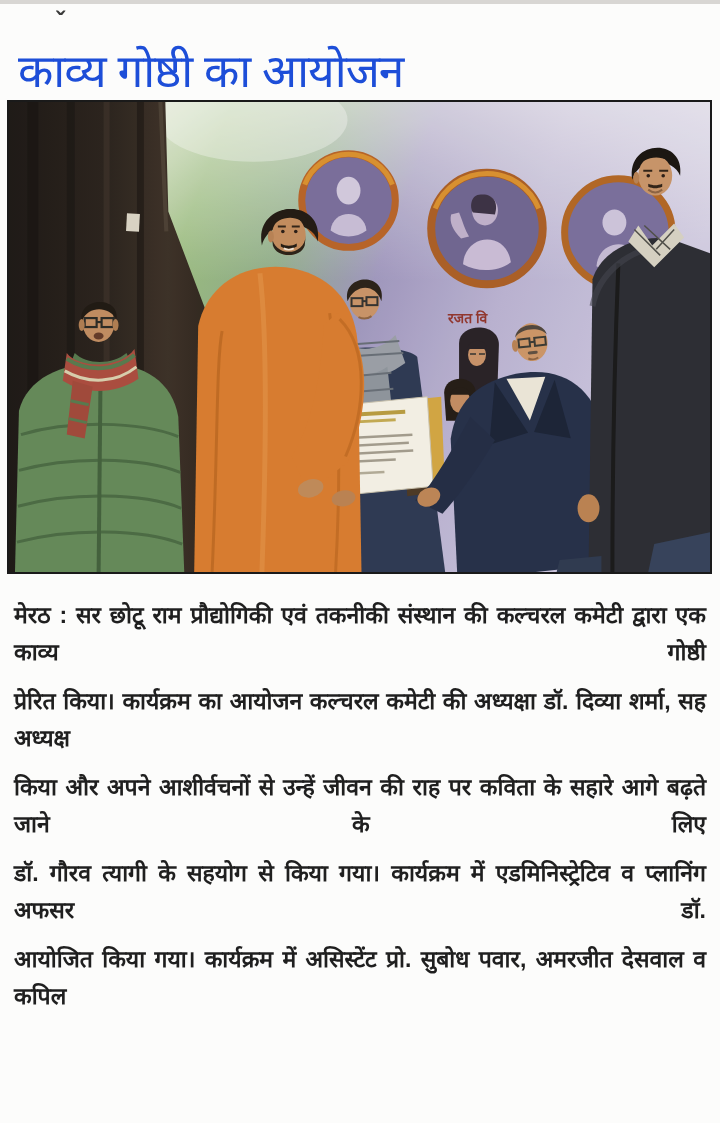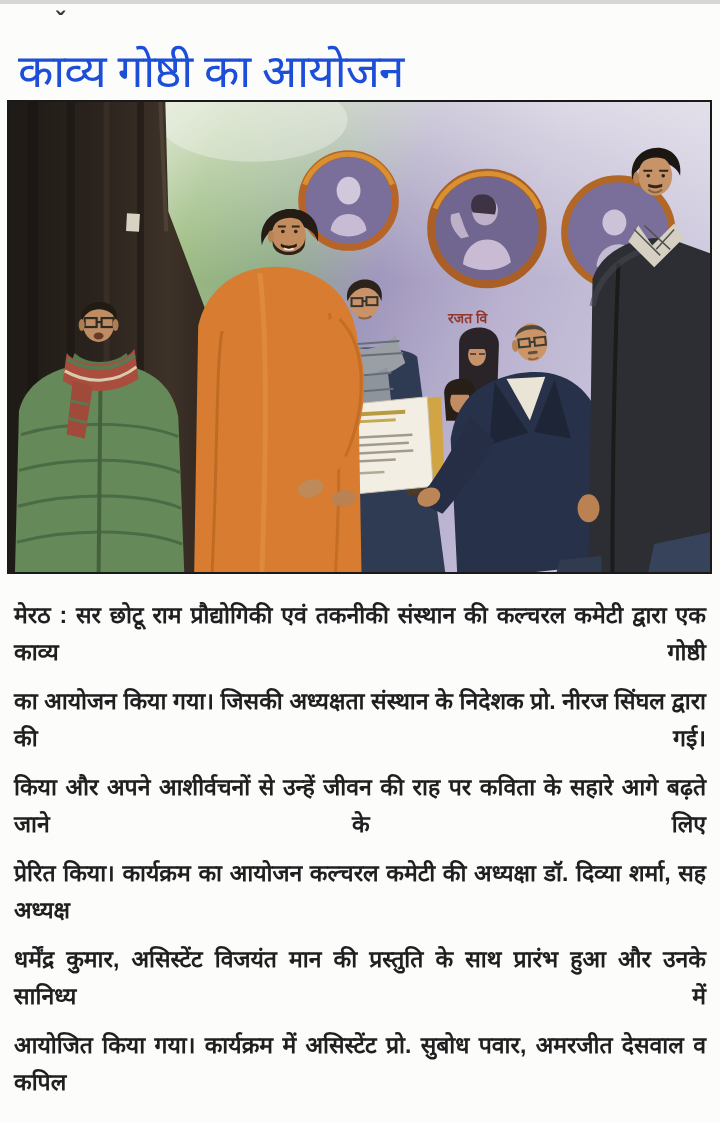--- a/index.html
+++ b/index.html
@@ -231,19 +231,18 @@
 
     <polygon points="648,444 704,432 704,472 642,472" fill="#2e3c58"></polygon>
     <polygon points="553,460 595,456 595,472 550,472" fill="#27334c"></polygon>
 
     <rect width="704" height="472" fill="#c8b894" opacity="0.06"></rect>
   </svg>
 </div>
 
 <div class="article">
   <p>मेरठ : सर छोटू राम प्रौद्योगिकी एवं तकनीकी संस्थान की कल्चरल कमेटी द्वारा एक काव्य गोष्ठी</p>
-  <p>का आयोजन किया गया। जिसकी अध्यक्षता संस्थान के निदेशक प्रो. नीरज सिंघल द्वारा की गई।</p>
+  <p>प्रेरित किया। कार्यक्रम का आयोजन कल्चरल कमेटी की अध्यक्षा डॉ. दिव्या शर्मा, सह अध्यक्ष</p>
   <p>किया और अपने आशीर्वचनों से उन्हें जीवन की राह पर कविता के सहारे आगे बढ़ते जाने के लिए</p>
-  <p>प्रेरित किया। कार्यक्रम का आयोजन कल्चरल कमेटी की अध्यक्षा डॉ. दिव्या शर्मा, सह अध्यक्ष</p>
-  <p>धर्मेंद्र कुमार, असिस्टेंट विजयंत मान की प्रस्तुति के साथ प्रारंभ हुआ और उनके सानिध्य में</p>
+  <p>डॉ. गौरव त्यागी के सहयोग से किया गया। कार्यक्रम में एडमिनिस्ट्रेटिव व प्लानिंग अफसर डॉ.</p>
   <p>आयोजित किया गया। कार्यक्रम में असिस्टेंट प्रो. सुबोध पवार, अमरजीत देसवाल व कपिल</p>
 
 </div>
 
 </body></html>

